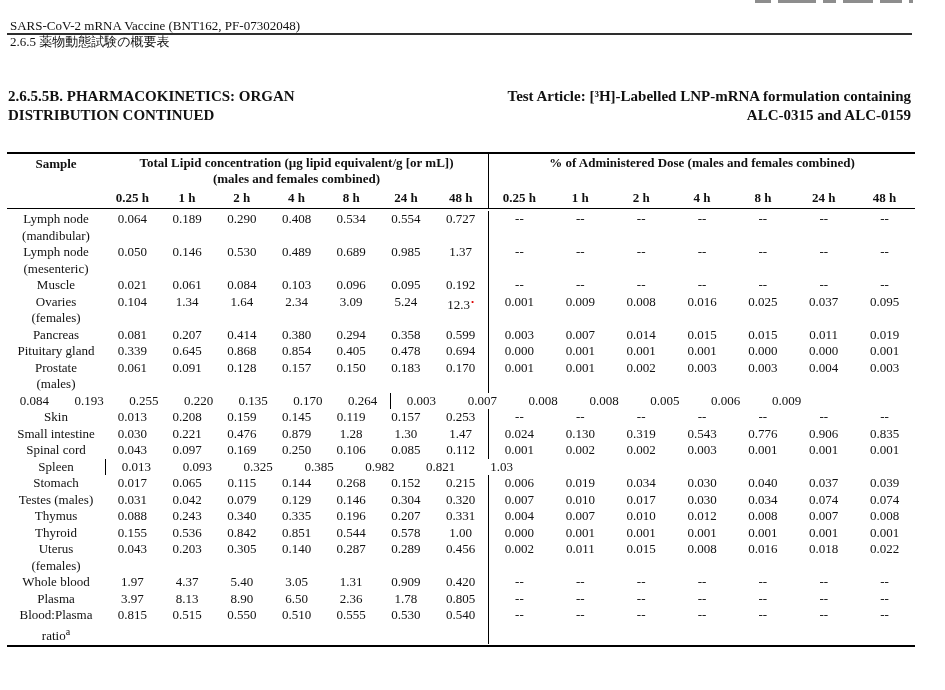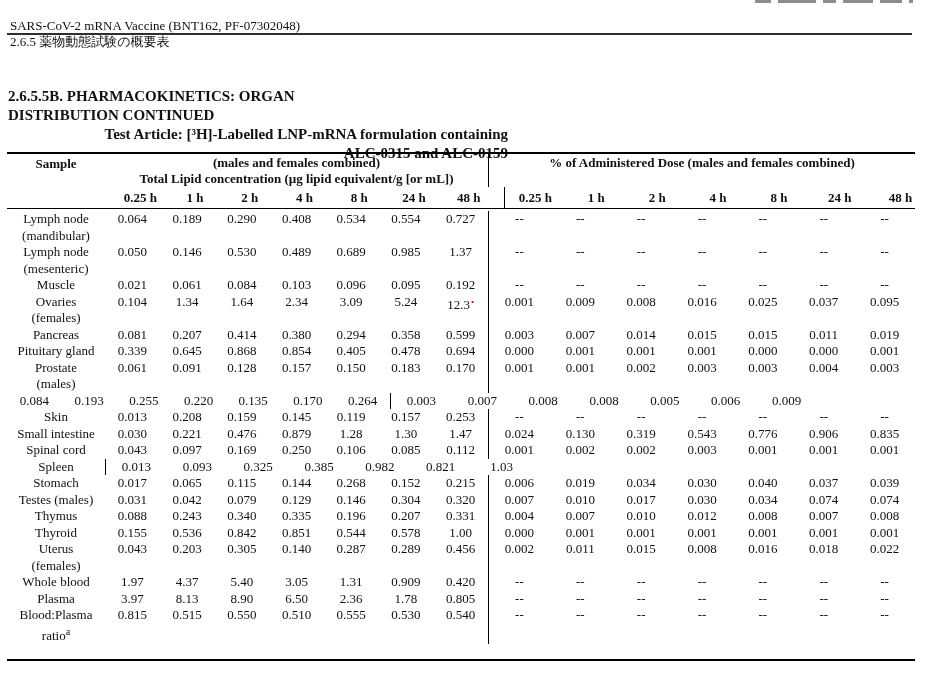--- a/index.html
+++ b/index.html
@@ -19,41 +19,41 @@
     display:flex;align-items:flex-start;gap:7px;}
   .clip-frag span{display:block;height:3px;background:#8d8d8d;}
   .cf1{width:16px;height:2px;}
   .cf2{width:38px;}
   .cf3{width:13px;}
   .cf4{width:30px;}
   .cf5{width:22px;}
   .cf6{width:4px;}
   
   .title-row{position:absolute;top:87px;left:8px;width:903px;
-    display:flex;justify-content:space-between;flex-direction:column;}
+    display:flex;justify-content:space-between;}
   .sec-title{font-weight:bold;font-size:15px;line-height:19px;max-width:430px;}
   .test-article{font-weight:bold;font-size:15px;line-height:18.5px;
     text-align:right;max-width:500px;}
   sup{font-size:10px;}
   
   .pk-table{position:absolute;top:152px;left:7px;width:908px;
     border-top:2.5px solid #000;border-bottom:2px solid #000;}
   .trow{display:flex;align-items:flex-start;}
   .lbl{width:98px;text-align:center;line-height:16.5px;flex:none;}
   .lhalf{width:383px;display:flex;flex:none;}
   .rhalf{width:426px;display:flex;flex:none;
     border-left:1.5px solid #000;align-self:stretch;}
   .lhalf .c,.rhalf .c{flex:1 1 0;text-align:center;line-height:16.5px;}
   .hdr{font-weight:bold;}
   .hdr-row1{min-height:33px;}
   .hdr-row1 .lbl{line-height:17px;padding-top:1px;}
   .grp{flex:1;text-align:center;line-height:16px;padding-top:1px;}
   .hdr-row2 .c{line-height:21px;}
-  .hdr-row2{border-bottom:1.5px solid #000;gap:8px;}
-  .tbody{padding-top:2px;padding-bottom:15px;}
+  .hdr-row2{border-bottom:1.5px solid #000;}
+  .tbody{padding-top:2px;padding-bottom:1px;}
   .marker{font-size:9px;vertical-align:4px;letter-spacing:0;}
 </style>
 </head>
 <body>
 
 <div class="page-header">
   <div class="ln">SARS-CoV-2 mRNA Vaccine (BNT162, PF-07302048)</div>
   <div class="ln">2.6.5 薬物動態試験の概要表</div>
 </div>
 <div class="header-rule"></div>
@@ -76,22 +76,22 @@
     <div>Test Article: [³H]-Labelled LNP-mRNA formulation containing</div>
     <div>ALC-0315 and ALC-0159</div>
   </div>
 </div>
 
 <div class="pk-table">
   <div class="trow hdr hdr-row1">
     <div class="lbl">Sample</div>
     <div class="lhalf">
       <div class="grp">
+        <div>Total Lipid concentration (µg lipid equivalent/g [or mL])</div>
         <div>(males and females combined)</div>
-        <div>Total Lipid concentration (µg lipid equivalent/g [or mL])</div>
       </div>
     </div>
     <div class="rhalf">
       <div class="grp">% of Administered Dose (males and females combined)</div>
     </div>
   </div>
   <div class="trow hdr hdr-row2">
     <div class="lbl"></div>
     <div class="lhalf" id="time-left">
         <div class="c">0.25 h</div>

